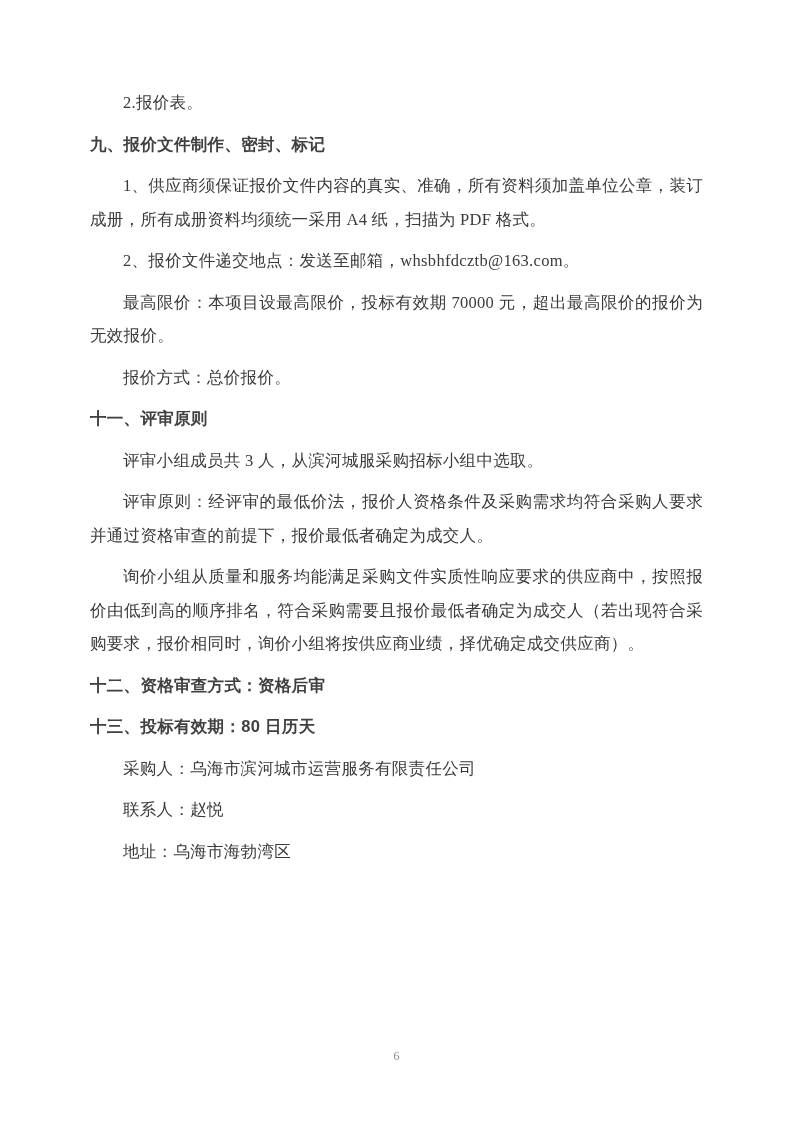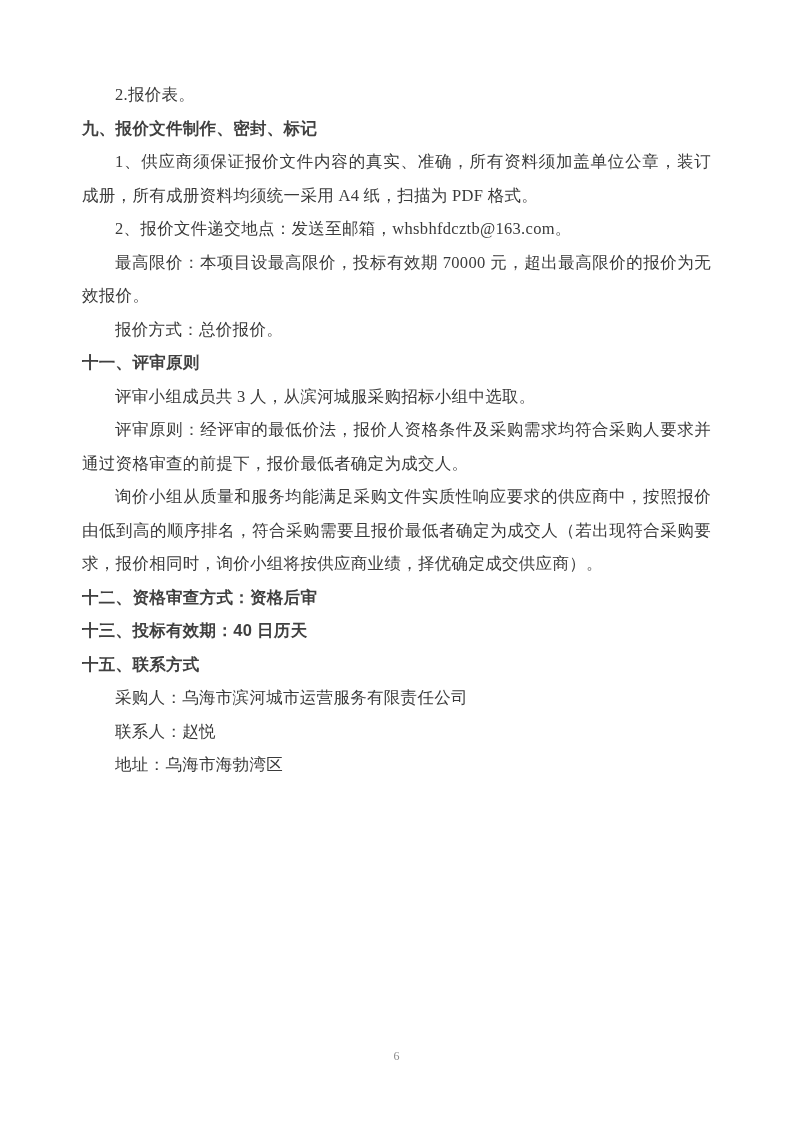--- a/index.html
+++ b/index.html
@@ -13,21 +13,21 @@
     width: 793px; height: 1123px;
     background: #ffffff;
     overflow: hidden;
     color: #3a3a3a;
   }
   .content {
     position: absolute;
     left: 82px; top: 78px; width: 629px;
   }
   .content p {
-    margin: 0;
+    margin: 8px;
     font-size: 16.5px;
     line-height: 33.5px;
     text-align: justify;
     letter-spacing: 0.3px;
   }
   .indent { text-indent: 2em; }
   .heading {
     font-weight: bold;
     font-family: "Liberation Sans", "DejaVu Sans", sans-serif;
     color: #404040;
@@ -59,22 +59,21 @@
 
     <p class="indent"><span>最高限价：本项目设最高限价，投标有效期 </span><span class="u">70000 元</span><span>，超出最高限价的报价为无效报价。</span></p>
     <p class="indent">报价方式：总价报价。</p>
 
     <p class="heading">十一、评审原则</p>
     <p class="indent">评审小组成员共 3 人，从滨河城服采购招标小组中选取。</p>
     <p class="indent">评审原则：经评审的最低价法，报价人资格条件及采购需求均符合采购人要求并通过资格审查的前提下，报价最低者确定为成交人。</p>
     <p class="indent">询价小组从质量和服务均能满足采购文件实质性响应要求的供应商中，按照报价由低到高的顺序排名，符合采购需要且报价最低者确定为成交人（若出现符合采购要求，报价相同时，询价小组将按供应商业绩，择优确定成交供应商）。</p>
 
     <p class="heading">十二、资格审查方式：资格后审</p>
-    <p class="heading">十三、投标有效期：40 日历天</p>
-    <p class="heading">十五、联系方式</p>
+    <p class="heading">十三、投标有效期：80 日历天</p>
 
     <p class="indent">采购人：乌海市滨河城市运营服务有限责任公司</p>
     <p class="indent">联系人：赵悦</p>
     <p class="indent">地址：乌海市海勃湾区</p>
 
   </div>
 
   <div class="page-number">6</div>
 </div>
 

